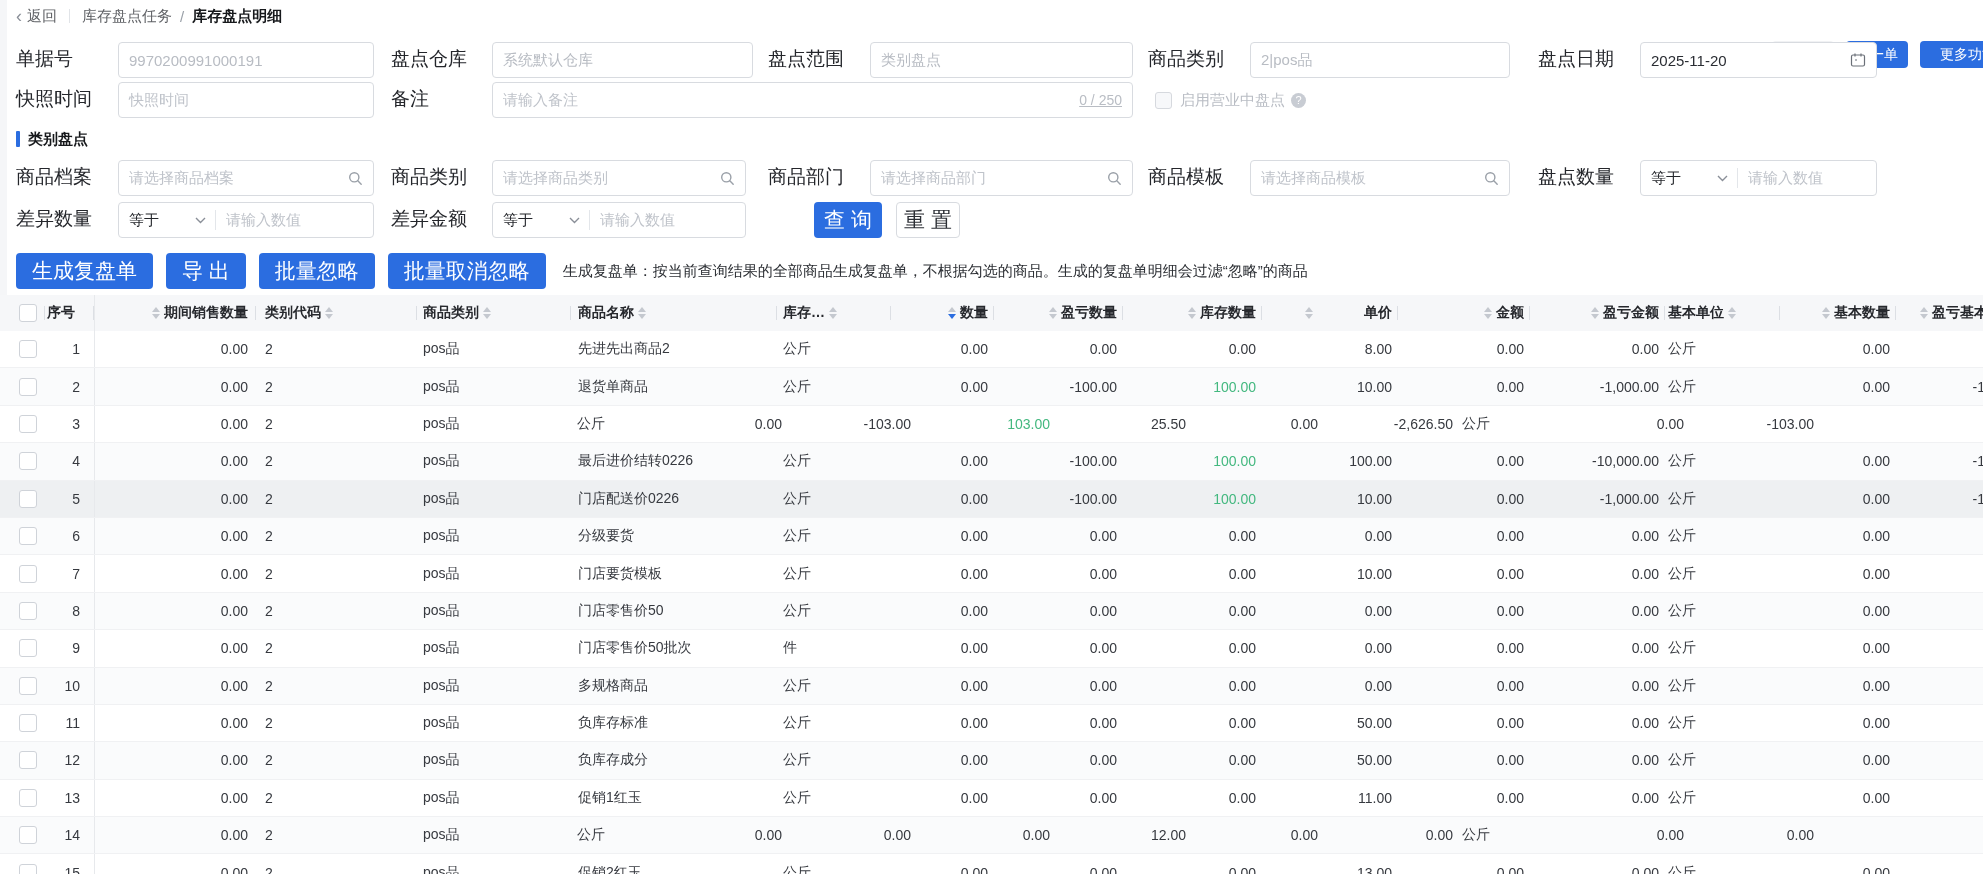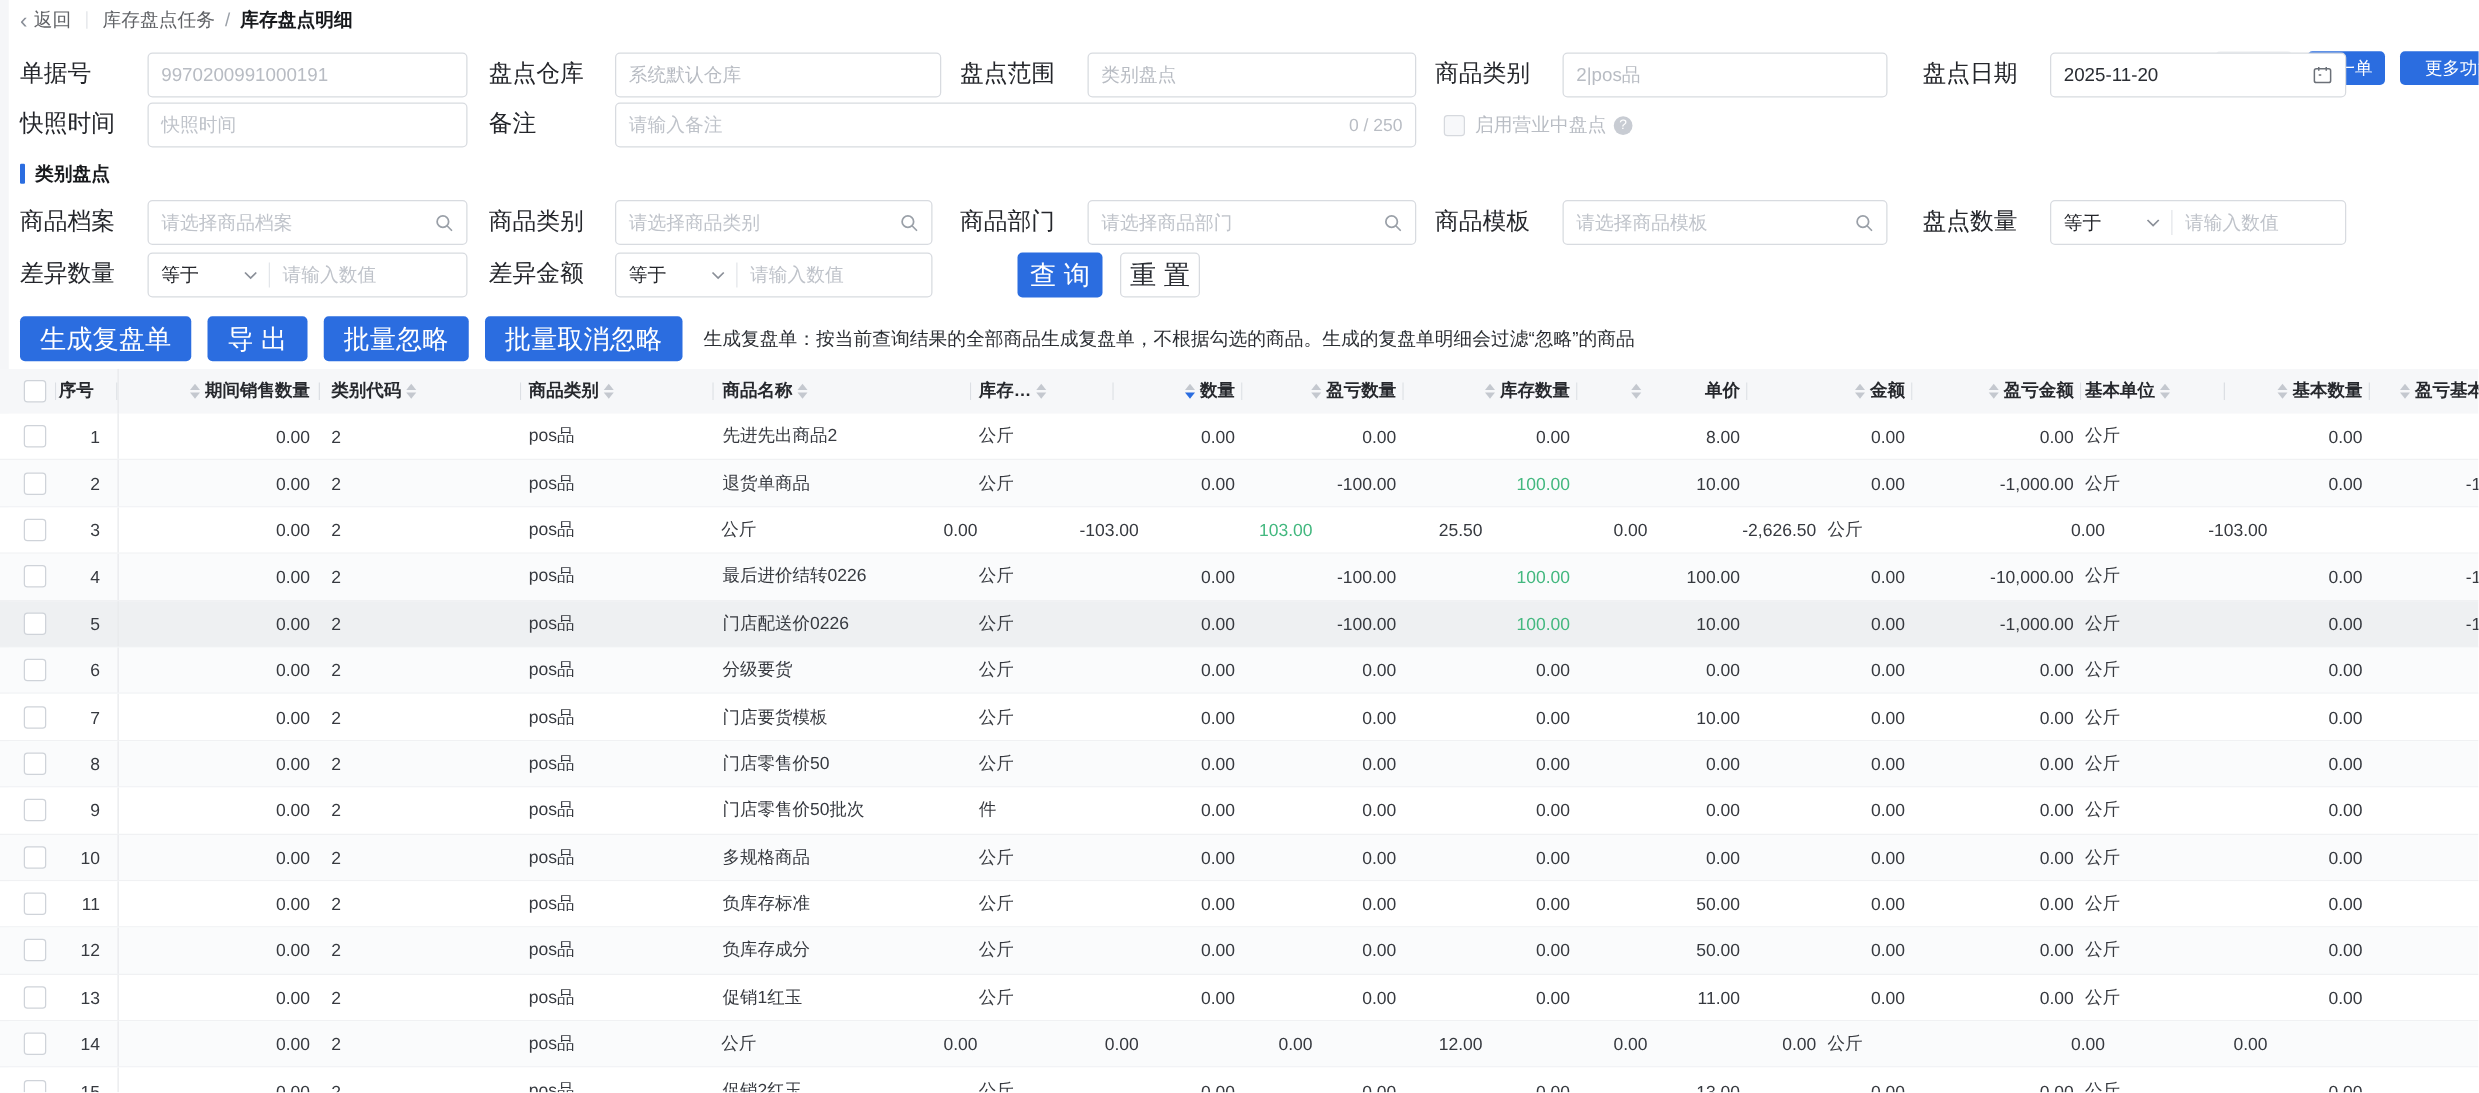--- a/index.html
+++ b/index.html
@@ -15,21 +15,21 @@
   .crumbs .sep{margin:0 8px;color:#9aa0a8;}
   .crumbs .cur{color:#17191c;font-weight:700;}
   .tbtn{position:absolute;top:3px;height:27px;border-radius:4px;font-size:14px;display:flex;align-items:center;justify-content:center;cursor:pointer;box-sizing:border-box;margin-top:38px;}
   .tbtn.gray{background:#f1f2f4;color:#bfc3c9;}
   .tbtn.blue{background:#2b6de0;color:#fff;}
   
   .flabel{height:36px;line-height:36px;text-align:left;color:#24262b;font-size:19px;white-space:nowrap;font-family:Liberation Mono, monospace;}
   .finput{height:36px;box-sizing:border-box;border:1px solid #d8dbe0;border-radius:4px;background:#fff;display:flex;align-items:center;padding:0 10px;font-size:15px;color:#2a2d33;}
   .finput .val-dis{color:#b8bcc3;}
   .finput .ph{color:#bfc3ca;}
-  .finput .counter{margin-left:auto;color:#b9bdc4;font-size:14px;}
+  .finput .counter{margin-left:auto;color:#b9bdc4;font-size:14px;text-decoration:underline;}
   .ic-right{margin-left:auto;display:flex;align-items:center;}
   .compound{padding:0;}
   .compound .sel{width:96px;flex:none;display:flex;align-items:center;justify-content:space-between;padding:0 9px 0 10px;box-sizing:border-box;color:#24262b;height:100%;cursor:pointer;}
   .compound .cdiv{width:1px;height:20px;background:#e3e6ea;flex:none;}
   .compound .cin{flex:1;display:flex;align-items:center;padding:0 10px;overflow:hidden;white-space:nowrap;}
   .chk-row{display:flex;align-items:center;height:36px;color:#b9bdc4;font-size:15px;}
   .chkbox{width:15px;height:15px;border:1px solid #d6d9de;border-radius:3px;background:#f7f8fa;margin-right:8px;flex:none;}
   .info-ic{width:15px;height:15px;border-radius:50%;background:#c8ccd3;color:#fff;font-size:11px;line-height:15px;text-align:center;margin-left:6px;flex:none;}
   .info-ic::before{content:"?";}
   .sec-title{position:absolute;left:16px;top:128px;height:22px;display:flex;align-items:center;font-size:15px;font-weight:700;color:#17191c;}

